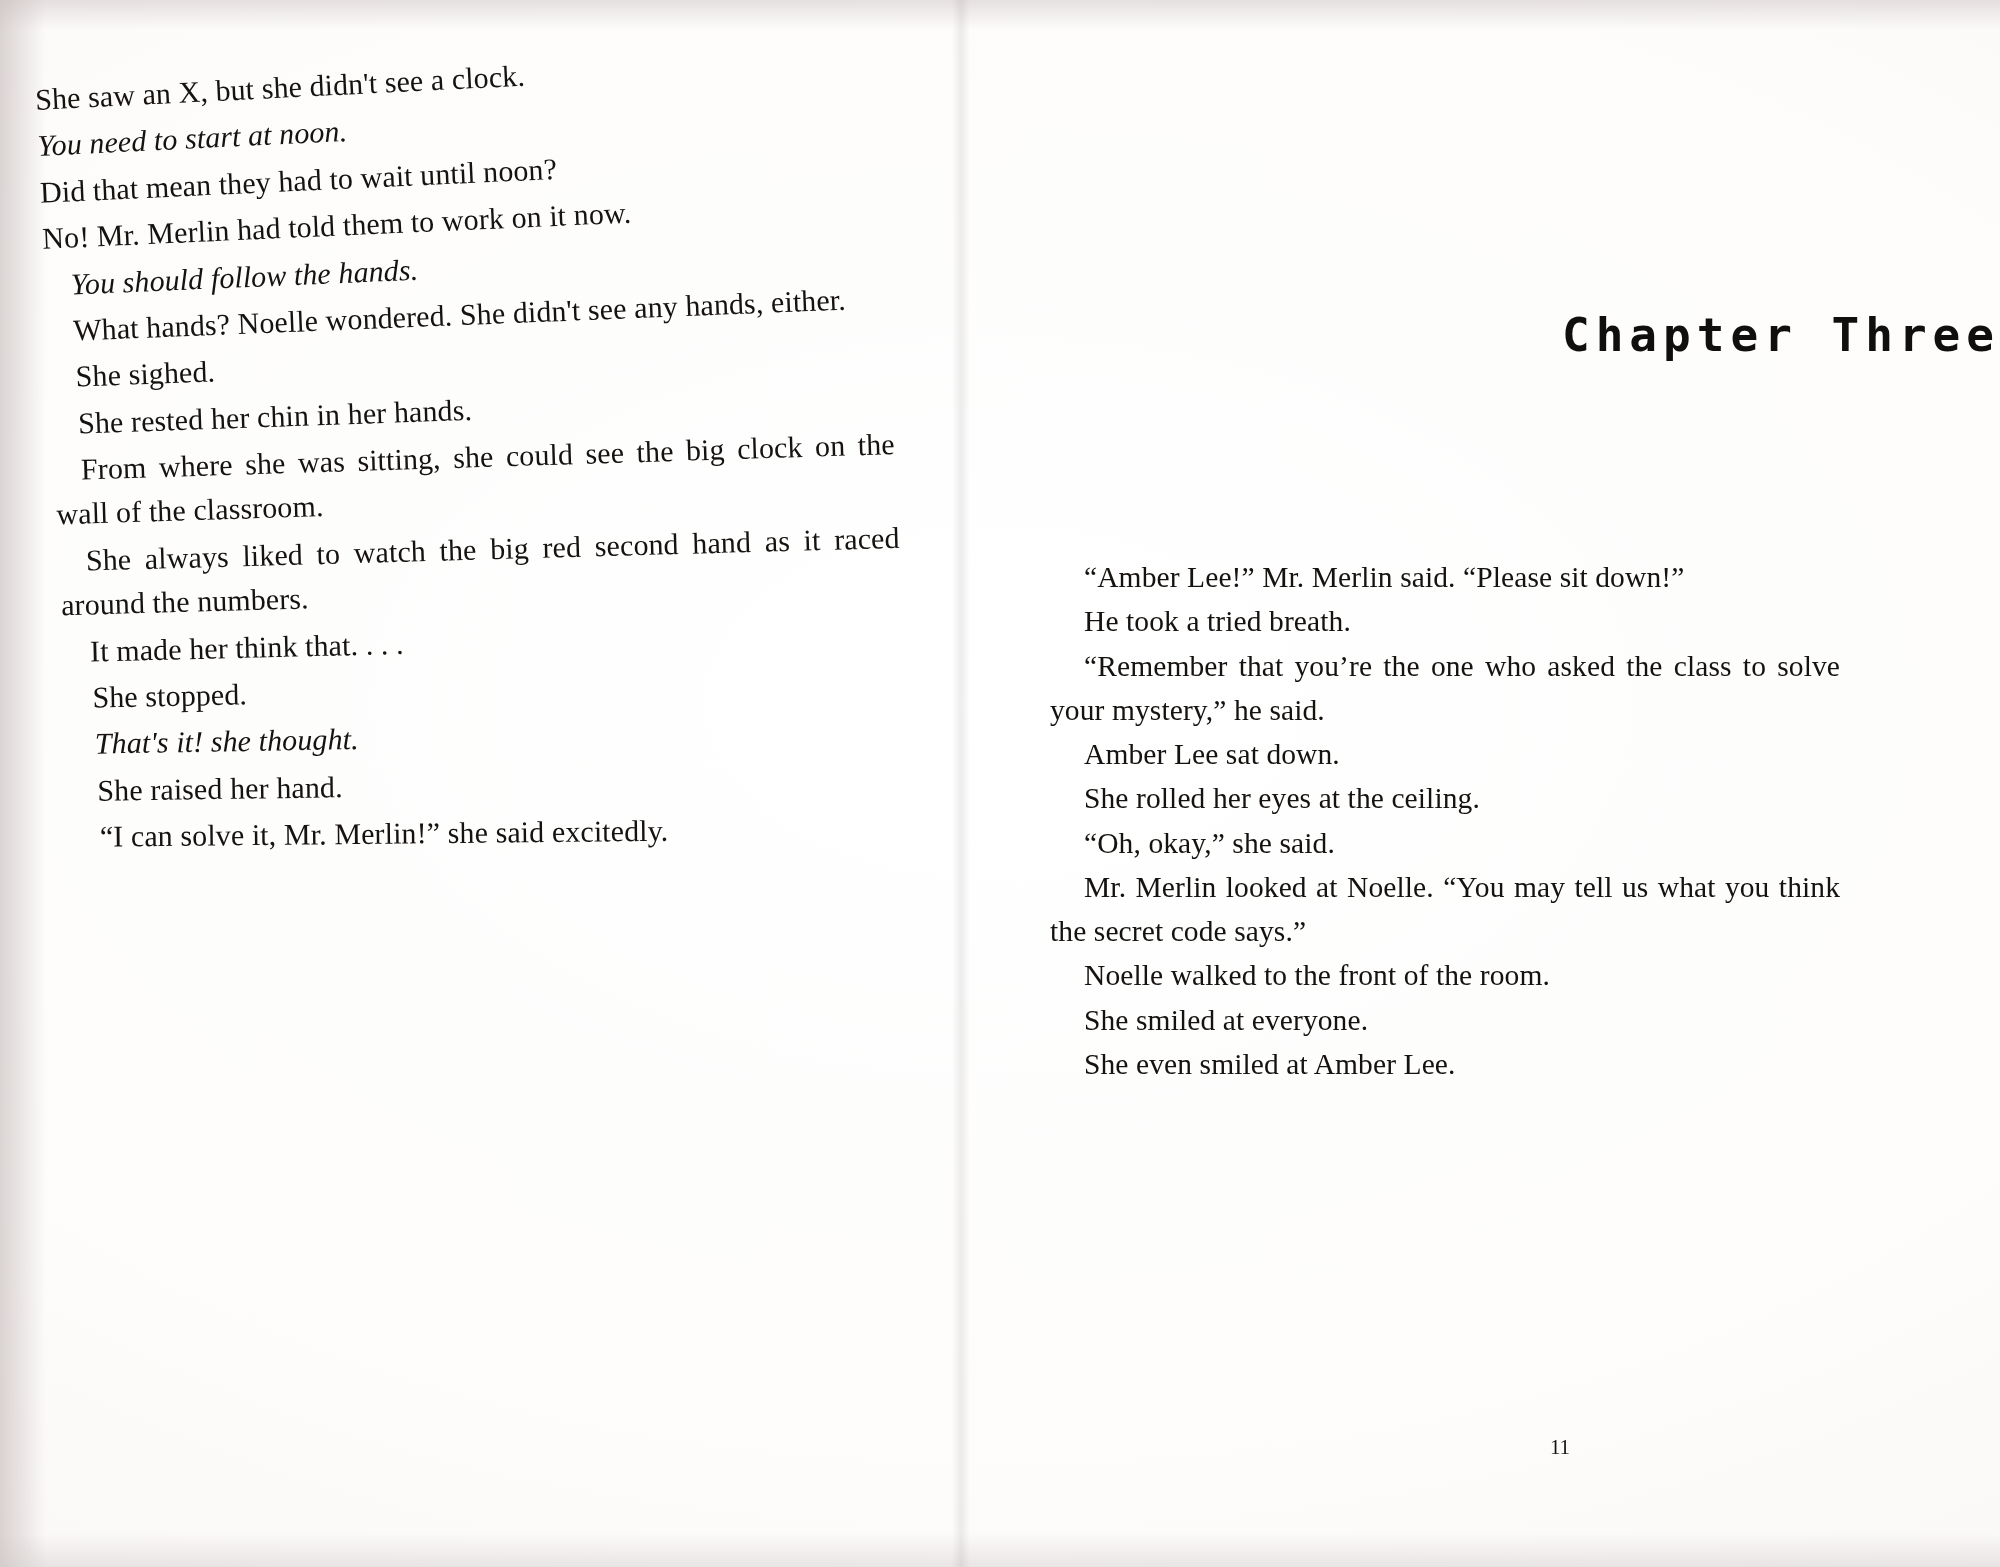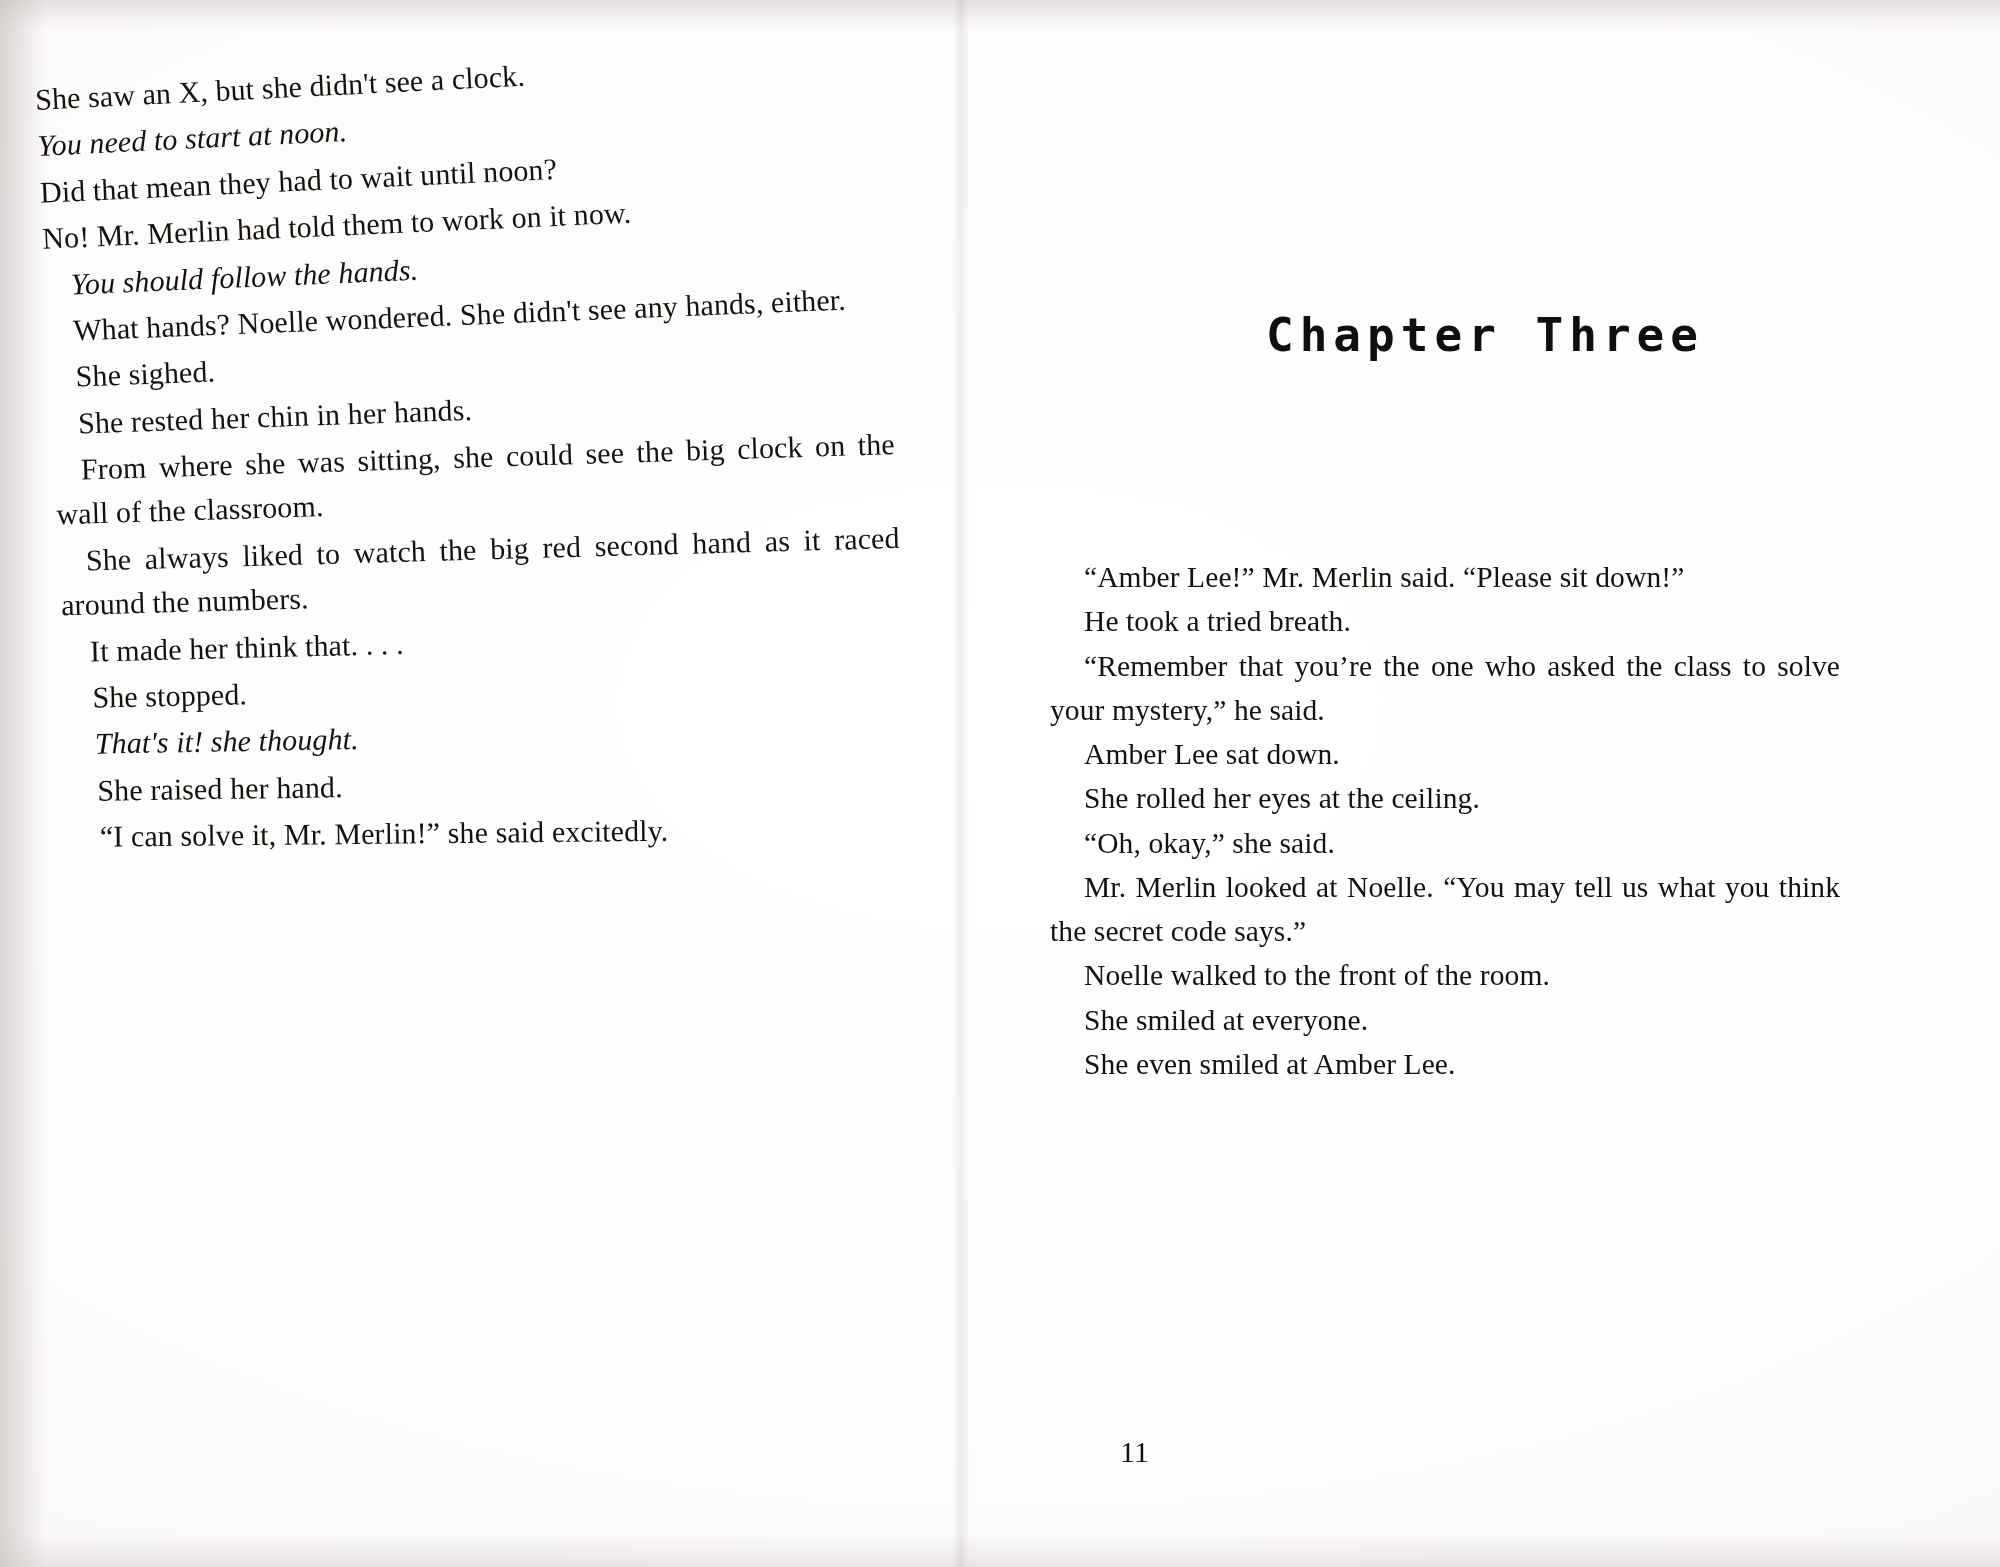--- a/index.html
+++ b/index.html
@@ -106,21 +106,21 @@
     top: 0;
     left: 970px;
     width: 1030px;
     height: 1567px;
   }
   .chapter-title {
     position: absolute;
     top: 308px;
     left: 0;
     width: 1030px;
-    text-align: center;
+    text-align: right;
     font-family: "DejaVu Sans Mono", "Liberation Mono", monospace;
     font-size: 46px;
     font-weight: 700;
     letter-spacing: 6px;
     color: #110f0d;
   }
   .right-col {
     position: absolute;
     top: 555px;
     left: 80px;
@@ -134,21 +134,22 @@
     text-align: justify;
     color: #15120f;
     letter-spacing: 0.1px;
   }
   .rp.first { text-indent: 0; }
   .page-number {
     position: absolute;
     top: 1435px;
     left: 0;
     width: 1030px;
-    font-size: 30px;
+    text-align: center;
+    font-size: 21px;
     color: #15120f;
   }
   .page-number span { display: inline-block; margin-left: 150px; }
 </style>
 </head>
 <body>
 
 <div class="page-scan"></div>
 <div class="edge-shadow-left"></div>
 <div class="edge-shadow-top"></div>

